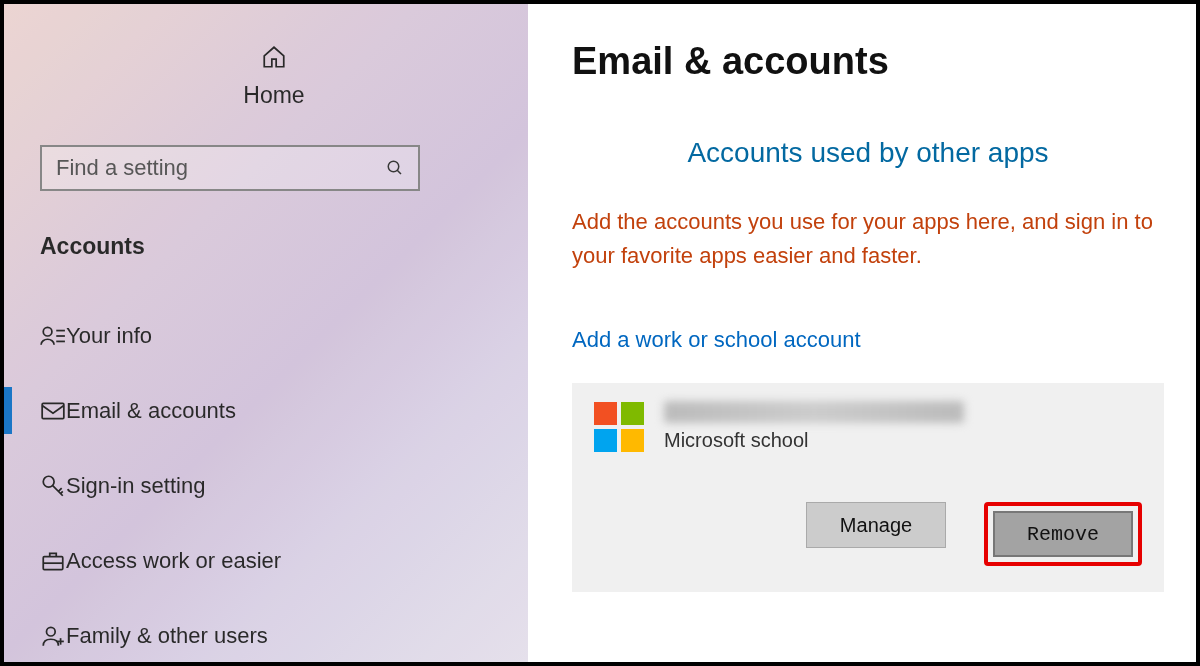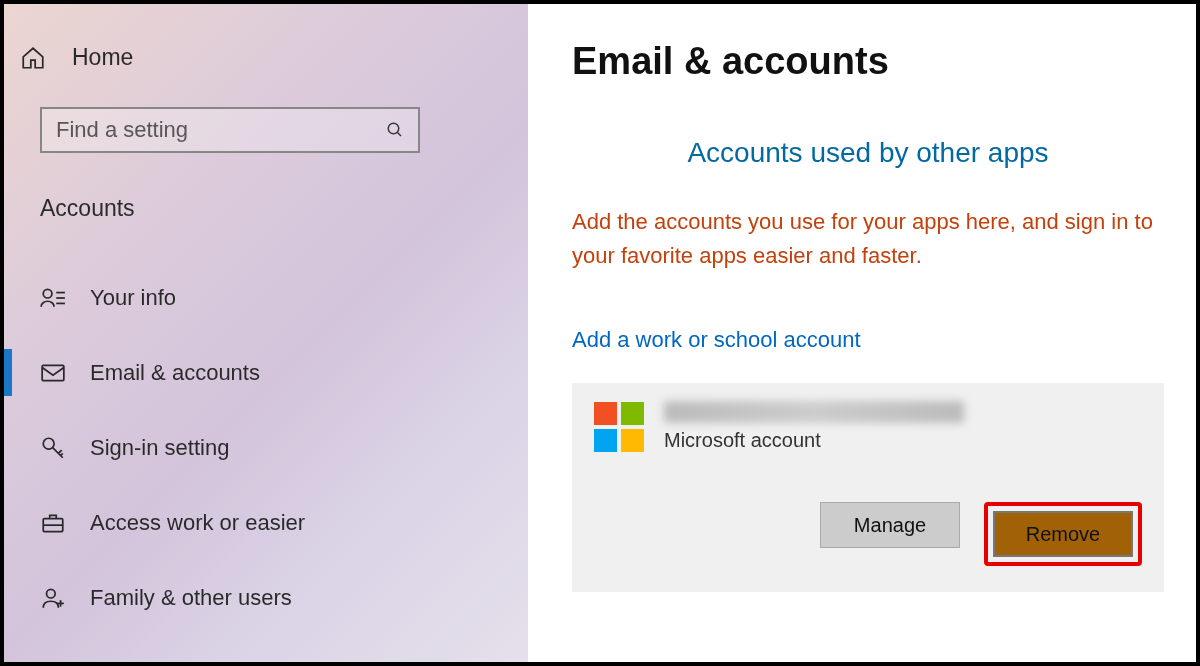--- a/index.html
+++ b/index.html
@@ -19,50 +19,50 @@
   }
   .sidebar::after {
     content: "";
     position: absolute; inset: 0;
     background: rgba(255,255,255,0.10);
     pointer-events: none;
   }
   .side-home {
     display: flex; align-items: center;
     padding: 40px 0 0 16px;
-    gap: 26px;
+    gap: 12px;
     cursor: pointer;
+    flex-direction: column;
   }
   .side-home .home-icon { width: 26px; height: 26px; color: #111; }
   .side-home span.label { font-size: 23px; color: #111; }
   .search-wrap {
     margin: 36px 0 0 36px;
     width: 380px;
     height: 46px;
     border: 2px solid #7a7a7a;
     background: rgba(255,255,255,0.25);
     display: flex; align-items: center;
     padding: 0 14px;
   }
   .search-wrap input {
     flex: 1; border: none; outline: none; background: transparent;
     font-size: 22px; color: #333;
   }
   .search-wrap input::placeholder { color: #444; }
   .search-wrap .search-icon { width: 18px; height: 18px; color: #222; }
   .section-title {
     margin: 42px 0 0 36px;
-    font-size: 23px; font-weight: 400; color: #111;
+    font-size: 23px; font-weight: 700; color: #111;
   }
   .nav-list { margin-top: 38px; }
   .nav-item {
     display: flex; align-items: center;
     height: 75px;
     padding-left: 36px;
-    gap: 24px;
     cursor: pointer;
     position: relative;
   }
   .nav-item .nav-icon { width: 26px; height: 26px; color: #111; flex-shrink: 0; }
   .nav-item .nav-label { font-size: 22px; color: #111; }
   .nav-item.selected::before {
     content: "";
     position: absolute; left: 0; top: 14px; bottom: 14px;
     width: 8px; background: #0067c0;
   }
@@ -96,37 +96,37 @@
   .acc-email {
     font-size: 20px; color: #888;
     filter: blur(4px);
     user-select: none;
     width: 300px; height: 22px;
     background: linear-gradient(90deg, #bbb 0%, #ccc 50%, #bbb 100%);
     border-radius: 3px;
   }
   .acc-type { font-size: 20px; color: #333; margin-top: 6px; }
   .btn-row {
-    display: flex; justify-content: flex-end; gap: 24px;
+    display: flex; justify-content: flex-end; gap: 38px;
     margin-top: 50px;
   }
   .btn {
     min-width: 140px; height: 46px;
     background: #ccc; border: 1px solid #aaa;
     font-size: 20px; color: #111;
     display: flex; align-items: center; justify-content: center;
     cursor: pointer;
   }
   .btn-highlight-wrap {
     border: 4px solid #e60000;
     border-radius: 4px;
     padding: 5px;
     display: inline-flex;
   }
-  .btn-highlight-wrap .btn { min-width: 140px; background: #a16207; border: 2px solid #777; }
+  .btn-highlight-wrap .btn { min-width: 140px; background: #a3a3a3; border: 2px solid #777; font-family: Liberation Mono, monospace; }
 </style>
 </head>
 <body>
 
 <div class="sidebar">
 
   <div class="side-home">
     <svg class="home-icon" viewBox="0 0 24 24" fill="none" stroke="currentColor" stroke-width="1.6">
       <path d="M3 11 L12 3 L21 11 V21 H14 V14 H10 V21 H3 Z"></path>
     </svg>
@@ -207,21 +207,21 @@
   <div class="account-card">
     <div class="account-row">
       <div class="ms-logo">
         <div class="sq1"></div>
           <div class="sq2"></div>
           <div class="sq3"></div>
           <div class="sq4"></div>
       </div>
       <div class="acc-text">
         <div class="acc-email"></div>
-        <div class="acc-type">Microsoft account</div>
+        <div class="acc-type">Microsoft school</div>
       </div>
     </div>
     <div class="btn-row">
       <div class="btn">Manage</div>
       <div class="btn-highlight-wrap">
         <div class="btn">Remove</div>
       </div>
     </div>
   </div>
 </div>

